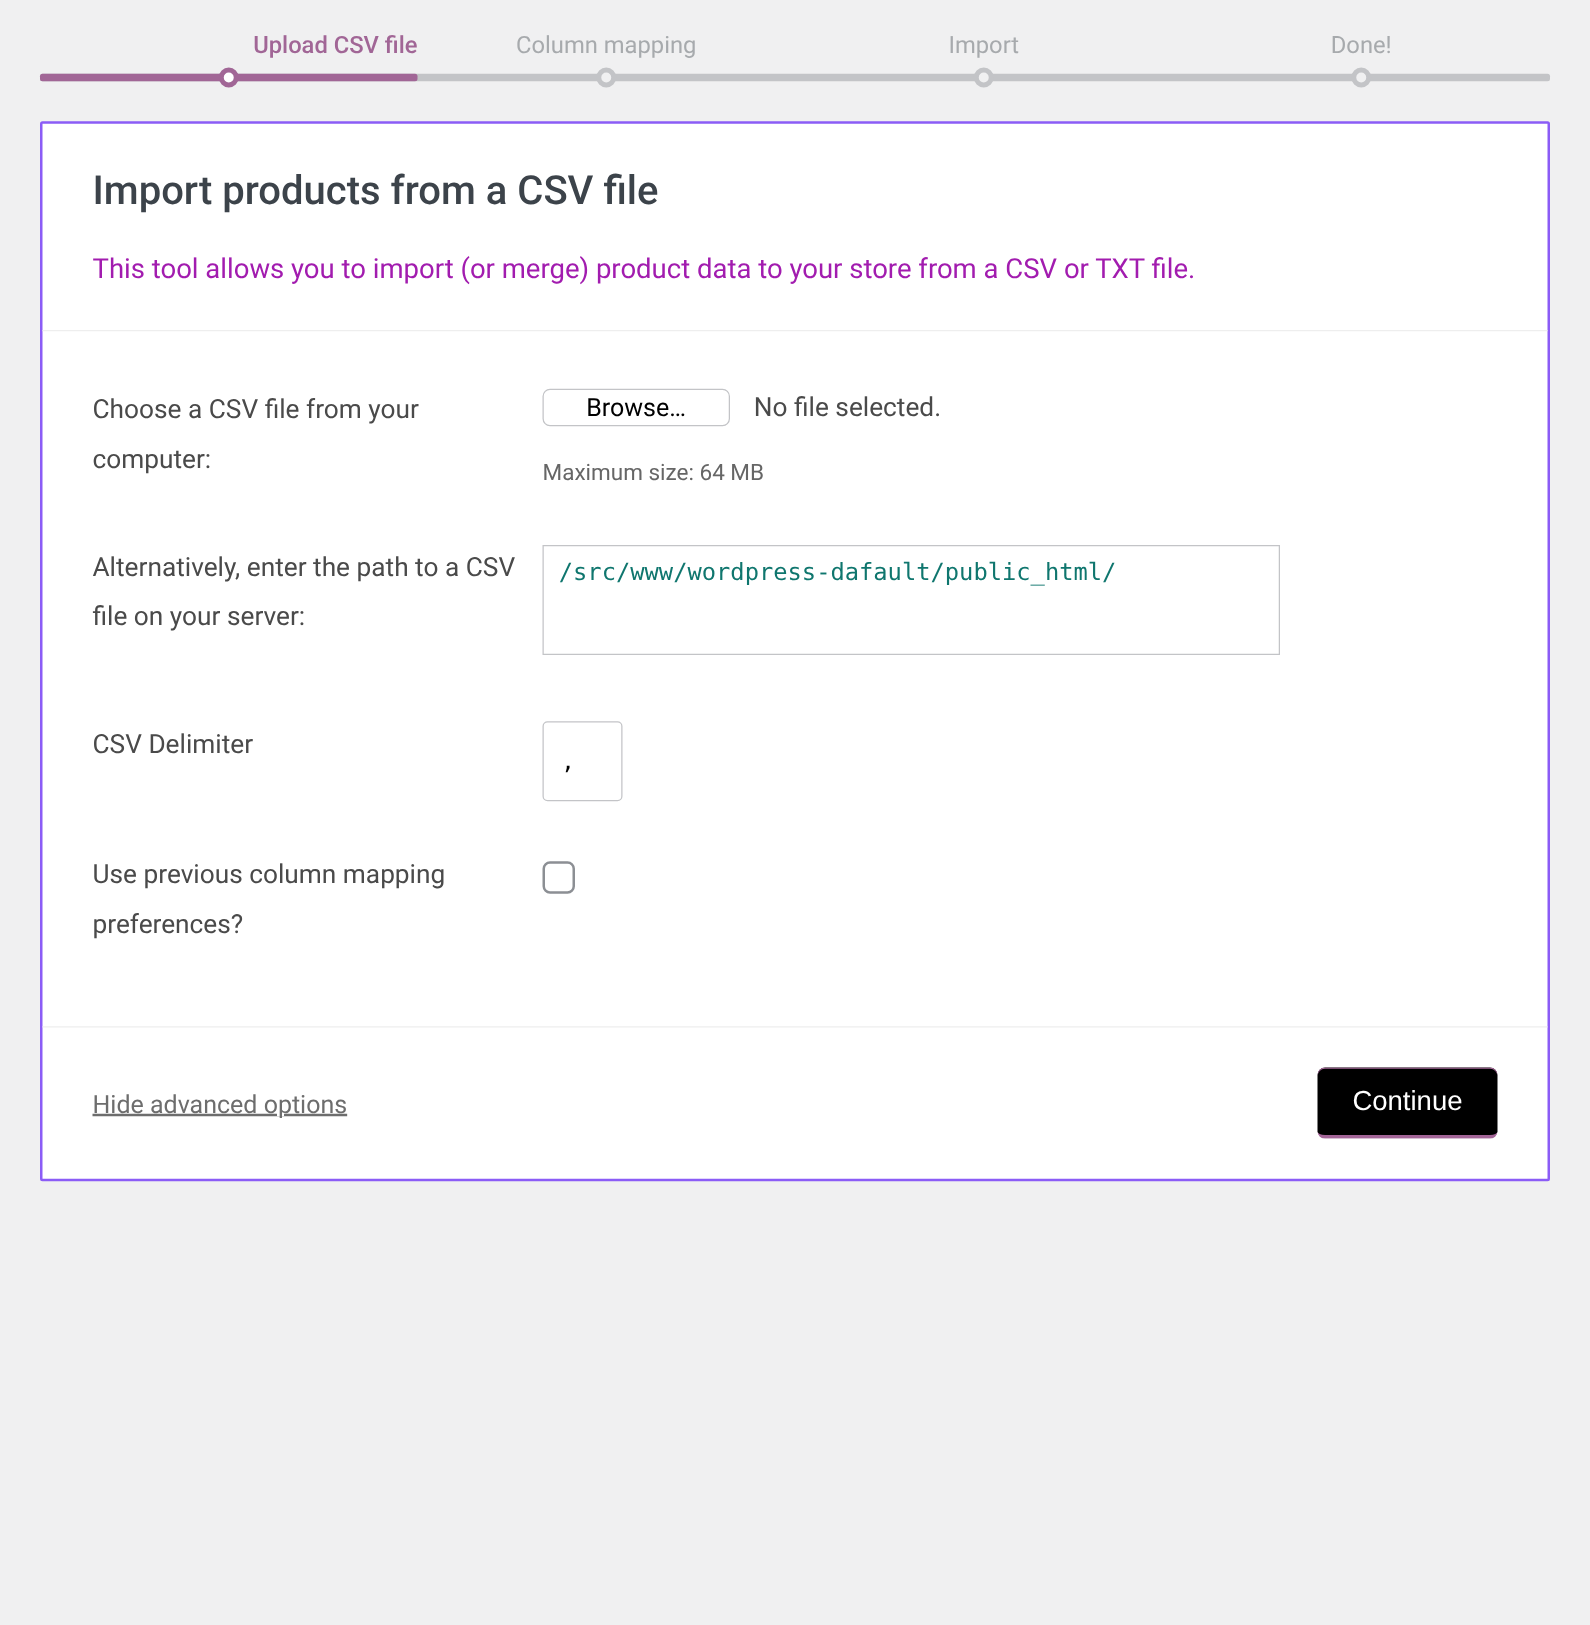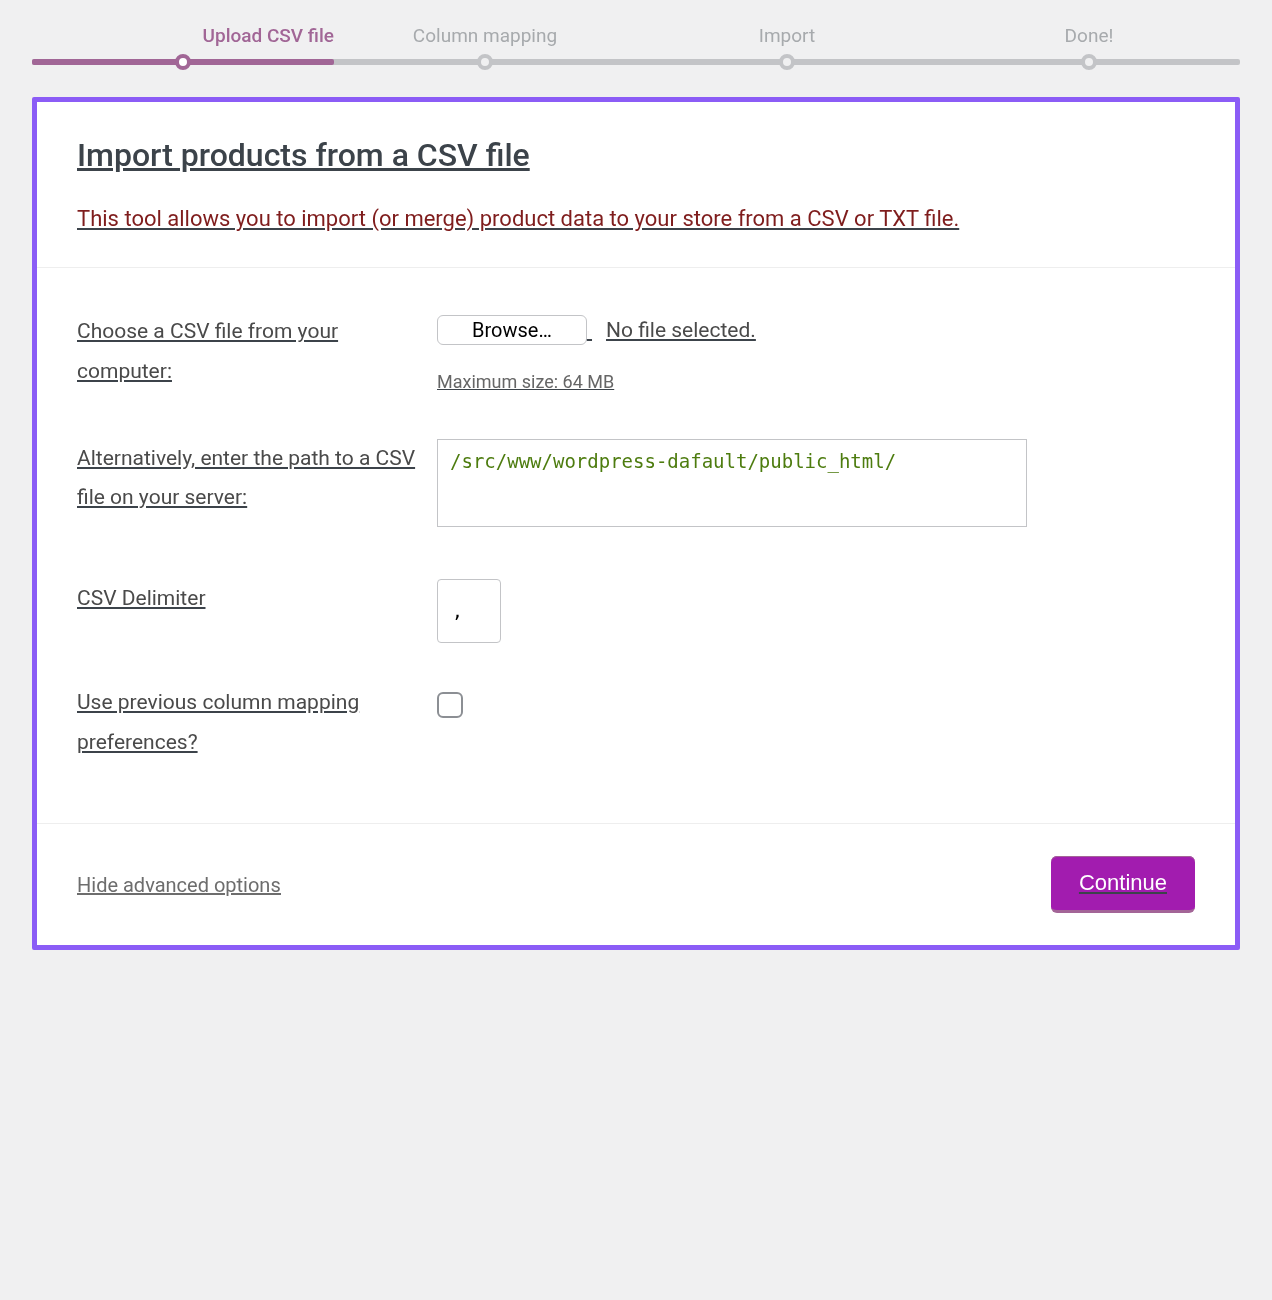--- a/index.html
+++ b/index.html
@@ -52,38 +52,37 @@
       background: #fff;
       border: 4px solid #a16696;
     }
     .step-marker.m1 { left: 12.5%; }
     .step-marker.m2 { left: 37.5%; background:#f0f0f1;}
     .step-marker.m3 { left: 62.5%; background:#f0f0f1;}
     .step-marker.m4 { left: 87.5%; background:#f0f0f1;}
 
     .card {
       background: #fff;
-      border: 5px solid #8b5cf6;
+      border: 2px solid #8b5cf6;
       border-radius: 2px;
-      text-decoration: underline;
     }
     .card-header {
       padding: 34px 40px 30px;
       border-bottom: 1px solid #eee;
     }
     .card-header h1 {
       font-size: 32px;
       font-weight: 500;
       color: #3c434a;
       margin-bottom: 26px;
     }
     .card-header p {
       font-size: 22px;
       line-height: 1.7;
-      color: #7f1d1d;
+      color: #a21caf;
     }
     .card-body { padding: 24px 40px 40px; }
     .form-row {
       display: flex;
       align-items: flex-start;
       padding: 20px 0;
     }
     .form-row .col-label {
       width: 360px;
       flex-shrink: 0;
@@ -119,21 +118,21 @@
       cursor: pointer;
       flex-shrink: 0;
     }
     .check-wrap { display: flex; align-items: flex-start; }
     .check-text { flex: 1; }
 
     textarea.path {
       width: 590px; height: 88px;
       font-family: ui-monospace, Menlo, monospace;
       font-size: 19px;
-      color: #4d7c0f;
+      color: #0f766e;
       border: 1px solid #c3c4c7;
       padding: 8px 12px;
       resize: none;
       line-height: 1.4;
     }
     input.delim {
       width: 64px; height: 64px;
       font-size: 18px;
       text-align: left;
       padding-left: 14px;
@@ -149,21 +148,21 @@
       padding: 32px 40px;
       border-top: 1px solid #eee;
     }
     .adv-link {
       font-size: 20px;
       color: #6d6d6d;
       text-decoration: underline;
       cursor: pointer;
     }
     .continue-btn {
-      background: #a21caf;
+      background: #000000;
       color: #fff;
       font-size: 22px;
       border: none;
       border-bottom: 3px solid #a36597;
       padding: 14px 28px;
       border-radius: 6px;
       cursor: pointer;
       box-shadow: 0 1px 0 #a36597 inset;
     }
   </style>

